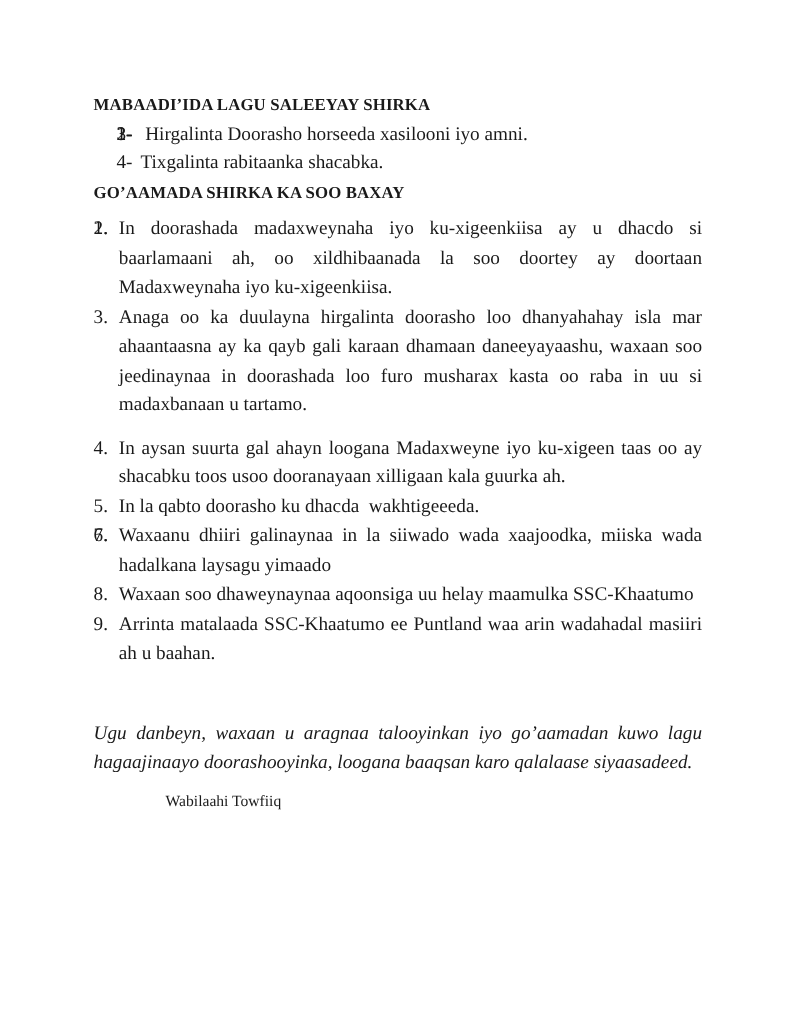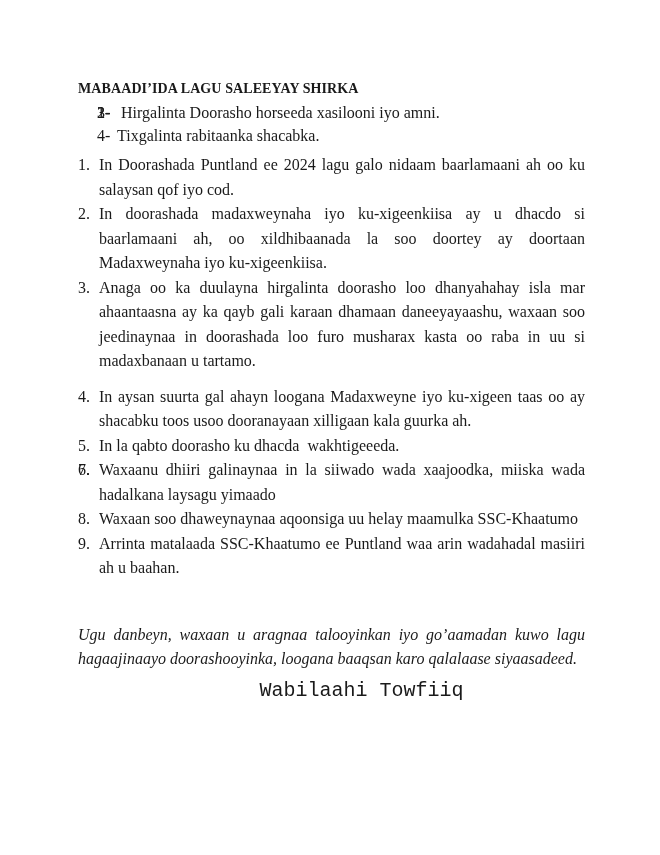--- a/index.html
+++ b/index.html
@@ -24,39 +24,39 @@
   ol.decisions li {
     font-size: 16px; line-height: 24.5px; position: relative; padding-left: 21px;
     text-align: justify; margin-bottom: 0;
   }
   ol.decisions li .num { position: absolute; left: 0; }
   ol.decisions li.gap { margin-top: 11px; }
   .closing {
     font-size: 16px; line-height: 24px; text-align: justify; margin: 42px 0 0 0; font-style: italic;
   }
   .signature {
-    font-size: 20px; line-height: 24px; text-align: center; margin-top: 8px;
+    font-size: 13px; line-height: 24px; text-align: left; margin-top: 8px;
     padding-left: 60px;
-    font-family: Liberation Mono, monospace;
   }
 </style>
 </head>
 <body>
 
 <div class="page">
   <h2 class="h1">MABAADI’IDA LAGU SALEEYAY SHIRKA</h2>
   <ul class="principles">
     <li><span class="num">1-</span></li>
     <li><span class="num">2-</span></li>
     <li><span class="num">3-</span><span style="white-space:pre"> Hirgalinta Doorasho horseeda xasilooni iyo amni.</span></li>
     <li><span class="num">4-</span><span>Tixgalinta rabitaanka shacabka.</span></li>
   </ul>
 
+  <h2 class="h2">GO’AAMADA SHIRKA KA SOO BAXAY</h2>
   <ol class="decisions">
-    <li><span class="num">1.</span><span>In Doorashada Puntland ee 2024 lagu galo nidaam baarlamaani ah oo ku salaysan qof iyo cod.</span></li>
+    <li><span class="num">1.</span></li>
     <li><span class="num">2.</span><span>In doorashada madaxweynaha iyo ku-xigeenkiisa ay u dhacdo si baarlamaani ah, oo xildhibaanada la soo doortey ay doortaan Madaxweynaha iyo ku-xigeenkiisa.</span></li>
     <li><span class="num">3.</span><span>Anaga oo ka duulayna hirgalinta doorasho loo dhanyahahay isla mar ahaantaasna ay ka qayb gali karaan dhamaan daneeyayaashu, waxaan soo jeedinaynaa in doorashada loo furo musharax kasta oo raba in uu si madaxbanaan u tartamo.</span></li>
     <li class="gap"><span class="num">4.</span><span>In aysan suurta gal ahayn loogana Madaxweyne iyo ku-xigeen taas oo ay shacabku toos usoo dooranayaan xilligaan kala guurka ah.</span></li>
     <li><span class="num">5.</span><span style="white-space:pre">In la qabto doorasho ku dhacda  wakhtigeeeda.</span></li>
     <li><span class="num">6.</span></li>
     <li><span class="num">7.</span><span>Waxaanu dhiiri galinaynaa in la siiwado wada xaajoodka, miiska wada hadalkana laysagu yimaado</span></li>
     <li><span class="num">8.</span><span>Waxaan soo dhaweynaynaa aqoonsiga uu helay maamulka SSC-Khaatumo</span></li>
     <li><span class="num">9.</span><span>Arrinta matalaada SSC-Khaatumo ee Puntland waa arin wadahadal masiiri ah u baahan.</span></li>
   </ol>
 

